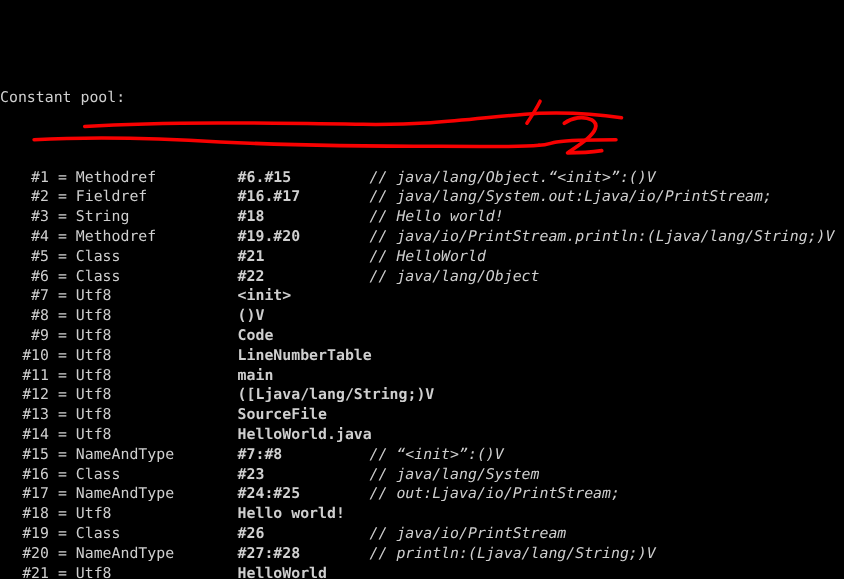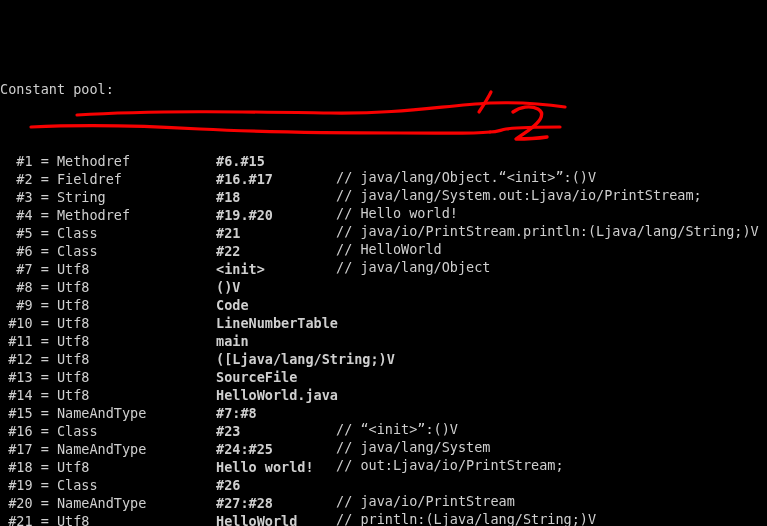--- a/index.html
+++ b/index.html
@@ -35,36 +35,37 @@
     letter-spacing: 0px;
   }
   .row {
     position: relative;
     height: 18px;
     line-height: 18px;
     white-space: pre;
   }
   .row .col-idx {
     position: absolute;
-    left: 0;
+    left: 12px;
     top: 0;
     white-space: pre;
   }
   .row .col-val {
     position: absolute;
     left: 216px;
     top: 0;
     white-space: pre;
     font-weight: bold;
   }
   .row .col-cmt {
     position: absolute;
     left: 336px;
-    top: 16px;
+    top: 0;
     white-space: pre;
+    font-style: italic;
   }
   .row.header .col-idx {
     left: 0;
   }
   .row.ghost {
     color: #1b1b1b;
   }
   
   #annotations {
     position: absolute;

